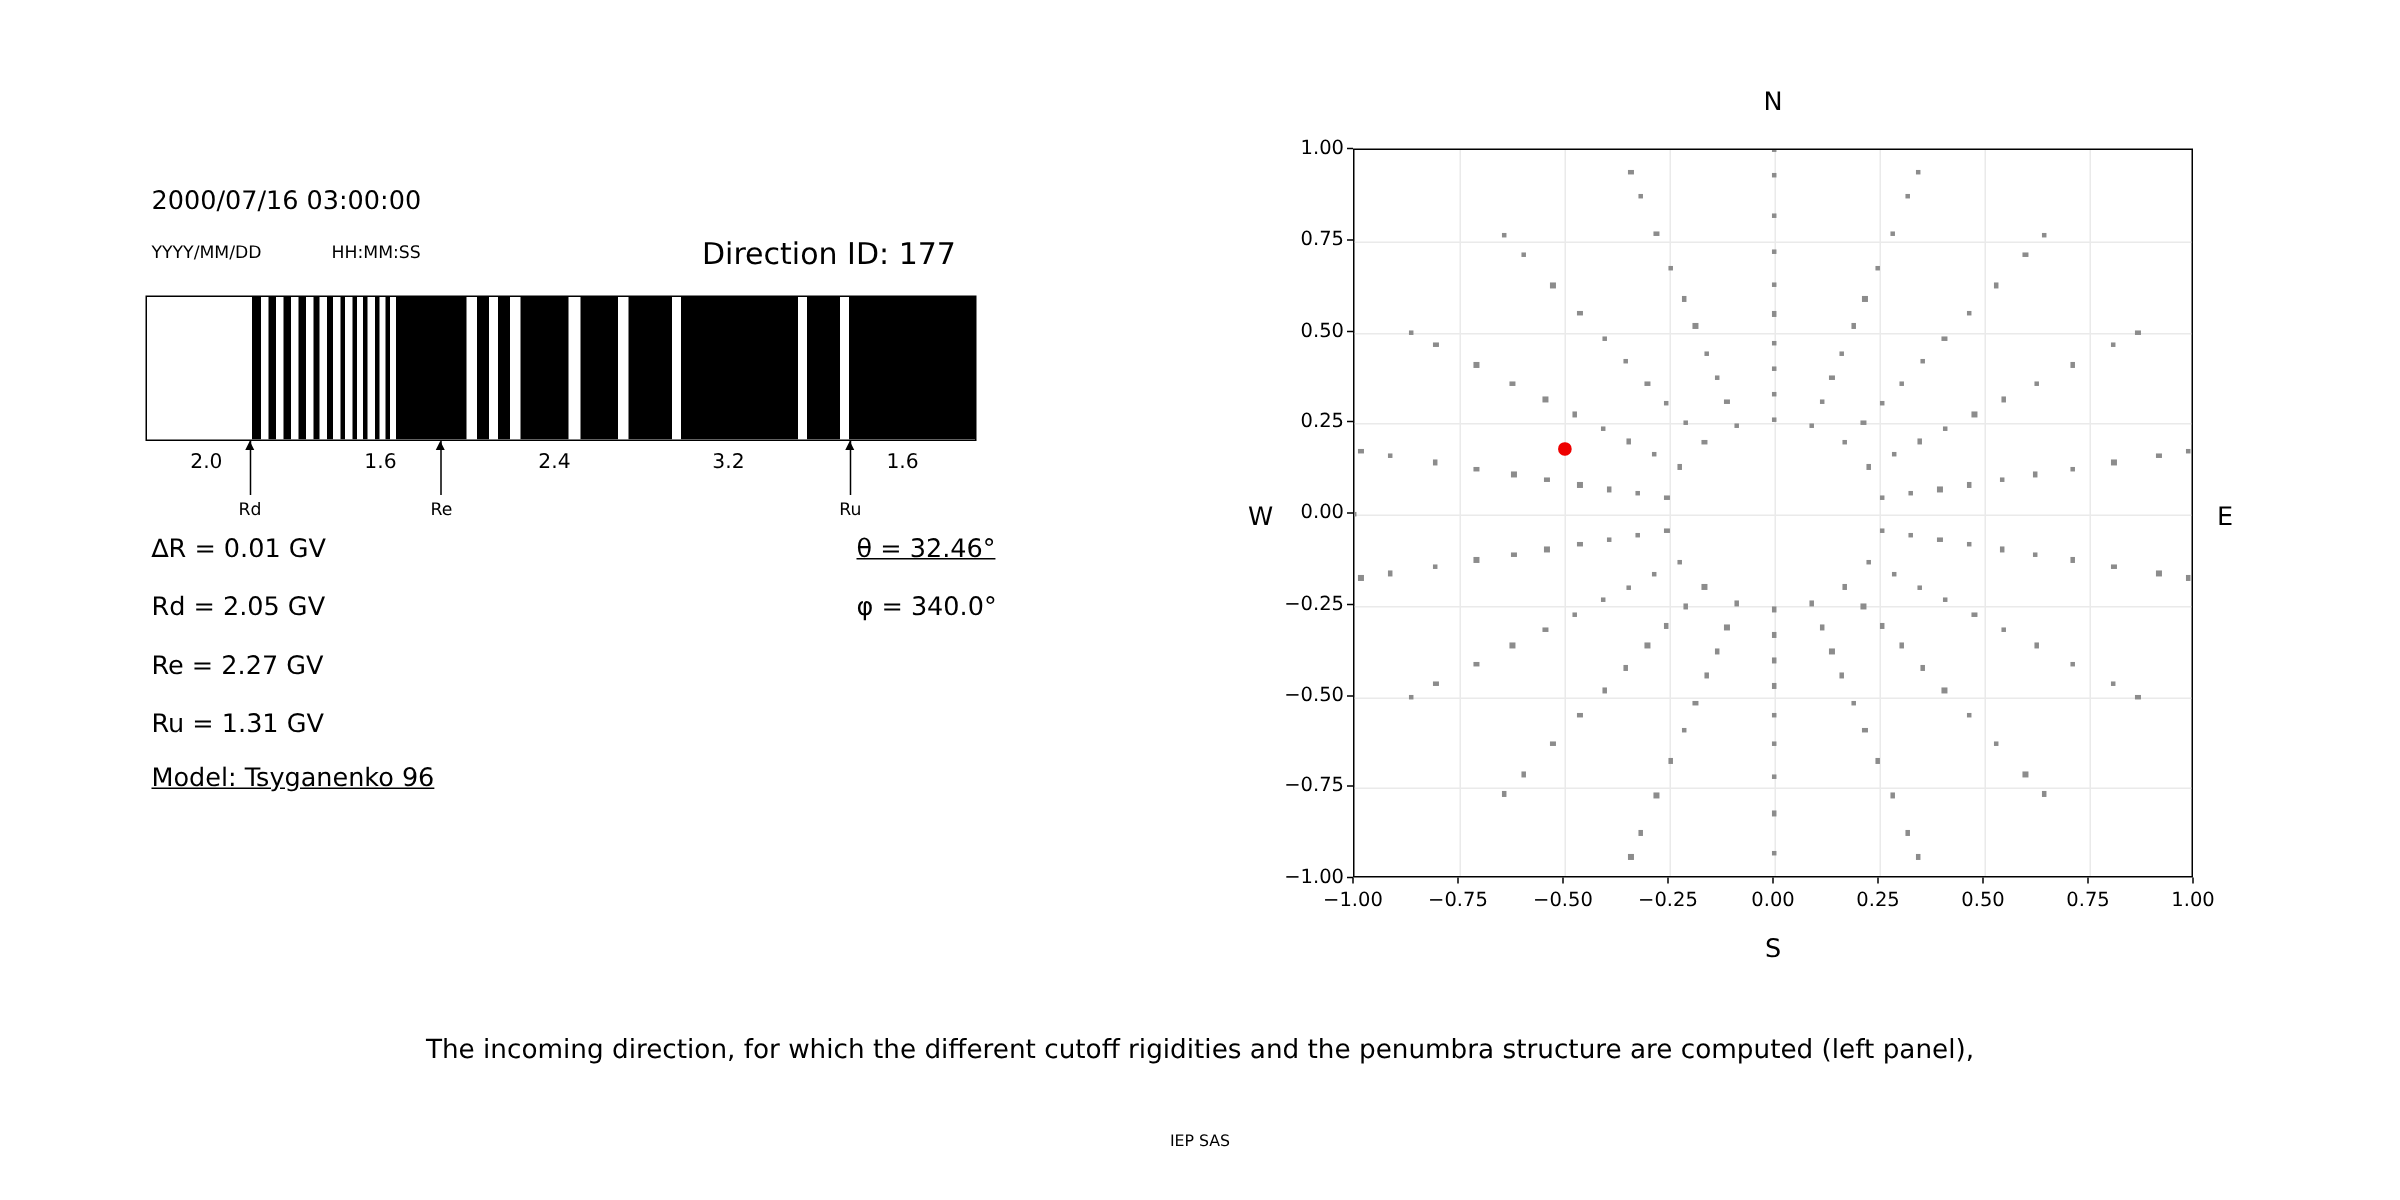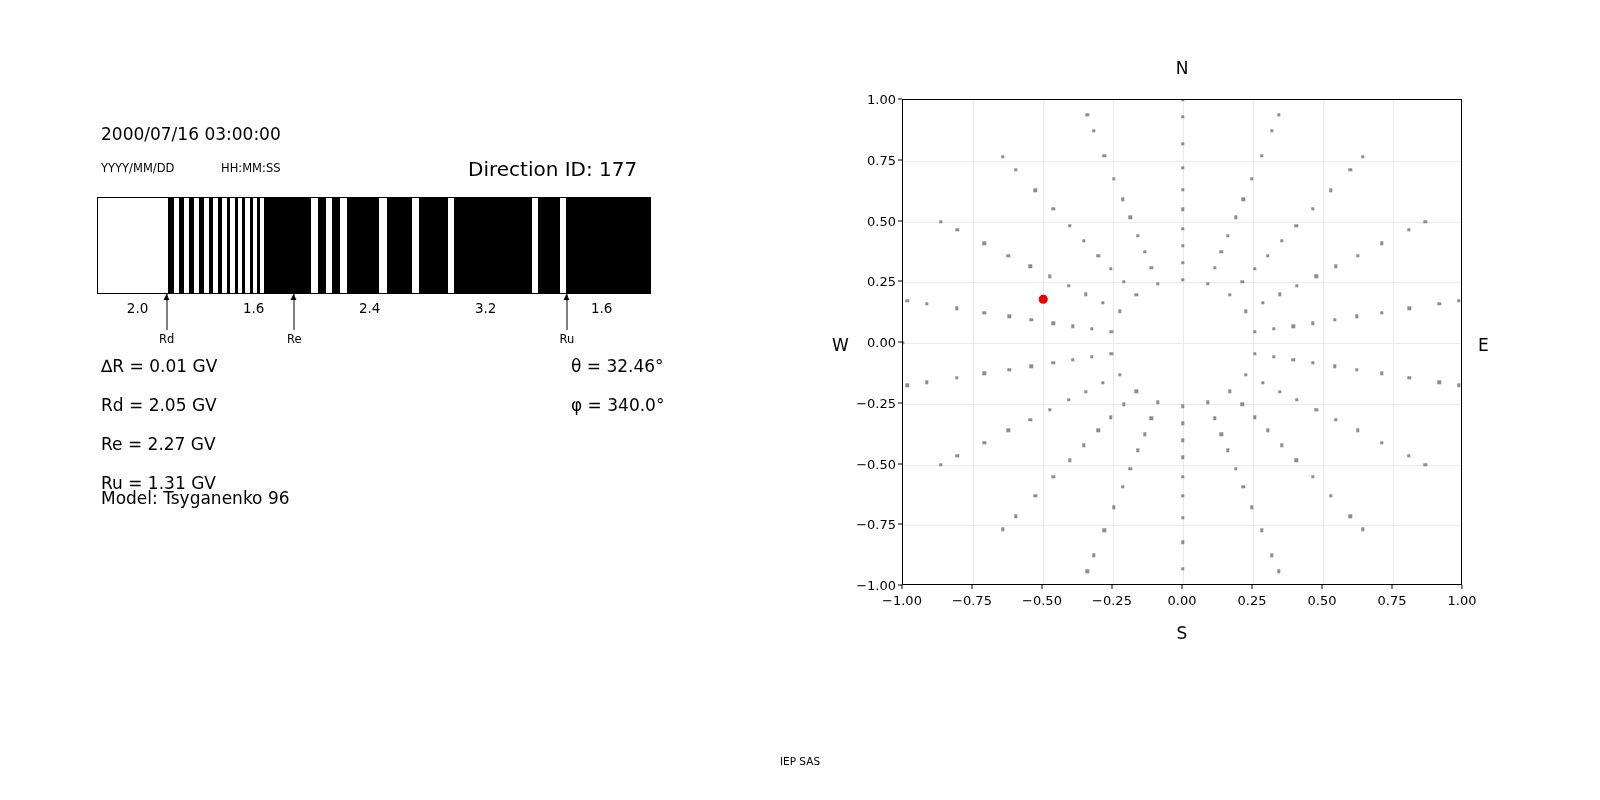--- a/index.html
+++ b/index.html
@@ -258,23 +258,23 @@
       <div class="pen-marker" style="left: 197.236px;"></div>
       <div class="pen-marker-label" style="left: 197.236px;">Re</div>
       <div class="pen-marker" style="left: 469.885px;"></div>
       <div class="pen-marker-label" style="left: 469.885px;">Ru</div>
     </div>
 
   <div class="param param-left" style="top:356px;">∆R = 0.01 GV</div>
   <div class="param param-left" style="top:395px;">Rd = 2.05 GV</div>
   <div class="param param-left" style="top:434px;">Re = 2.27 GV</div>
   <div class="param param-left" style="top:473px;">Ru = 1.31 GV</div>
-  <div class="param param-left" style="top:488px;">Model: Tsyganenko 96</div>
-
-  <div class="param param-right" style="top:356px;">θ = 32.46°</div>
+  <div class="param param-left" style="top:509px;text-decoration:underline;">Model: Tsyganenko 96</div>
+
+  <div class="param param-right" style="top:356px;text-decoration:underline;">θ = 32.46°</div>
   <div class="param param-right" style="top:395px;text-align:right;">φ = 340.0°</div>
 </div>
 
 <div id="right-panel">
   <div class="compass" id="compass-n">N</div>
   <div class="compass" id="compass-s">S</div>
   <div class="compass" id="compass-w">W</div>
   <div class="compass" id="compass-e">E</div>
 
   <div id="scatter-frame">
@@ -510,15 +510,16 @@
       <div class="xtick" style="left: 522px; top: 593px;">0.50</div>
       <div class="xtick-mark" style="left: 522px; top: 585px;"></div>
       <div class="xtick" style="left: 592px; top: 593px;">0.75</div>
       <div class="xtick-mark" style="left: 592px; top: 585px;"></div>
       <div class="xtick" style="left: 662px; top: 593px;">1.00</div>
       <div class="xtick-mark" style="left: 662px; top: 585px;"></div>
     </div>
 </div>
 
 <div id="caption">
+  <div>The incoming direction, for which the different cutoff rigidities and the penumbra structure are computed (left panel),</div>
 </div>
 
 <div id="footer-credit">IEP SAS</div>
 
 </body></html>

